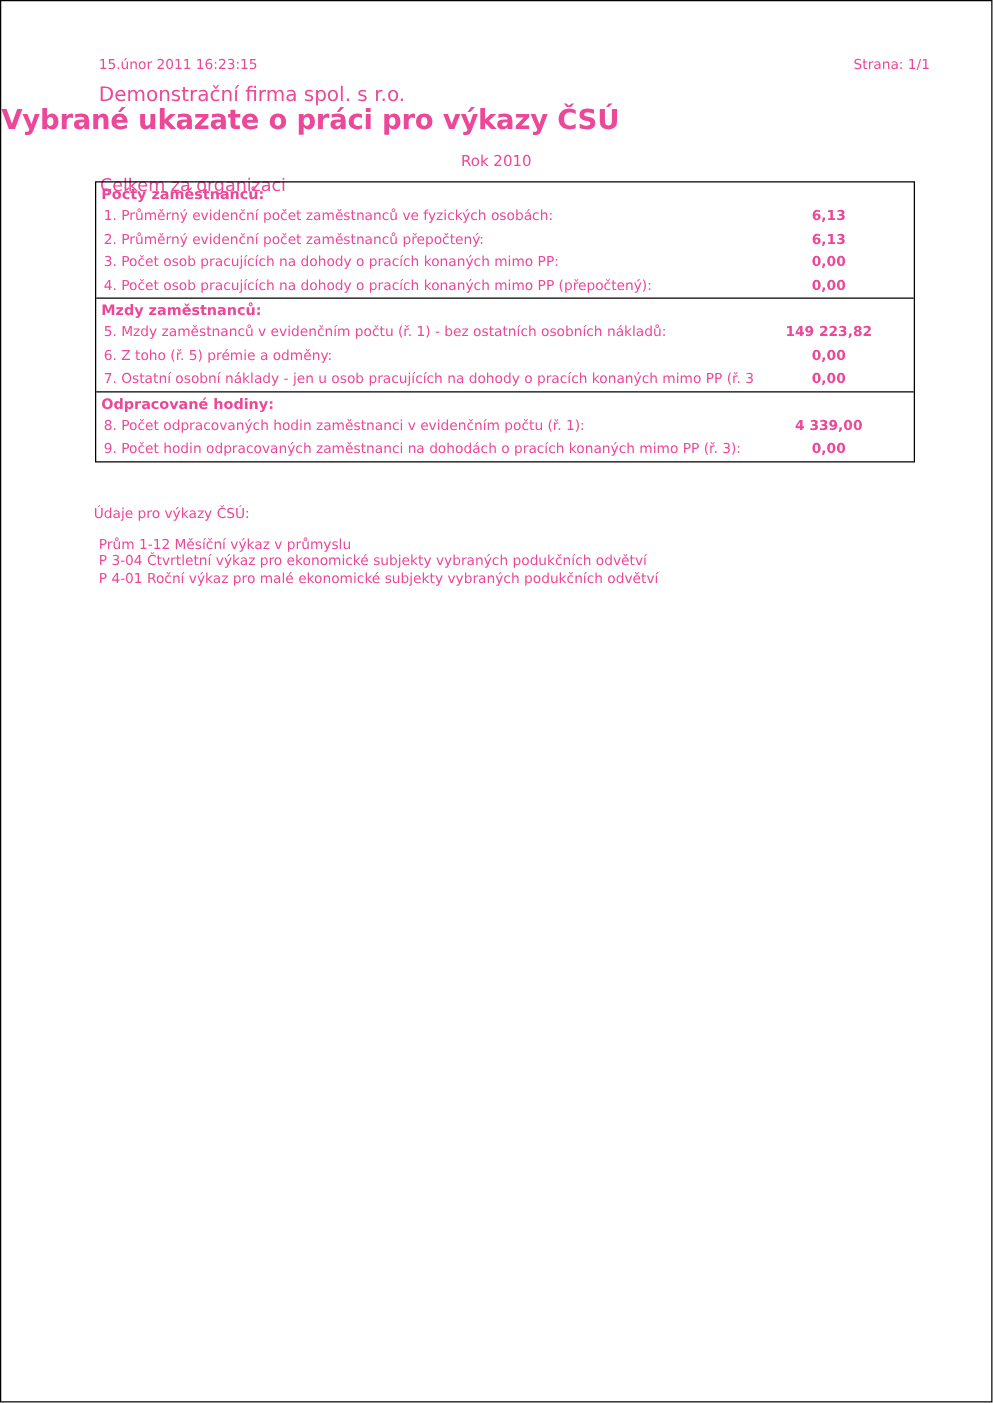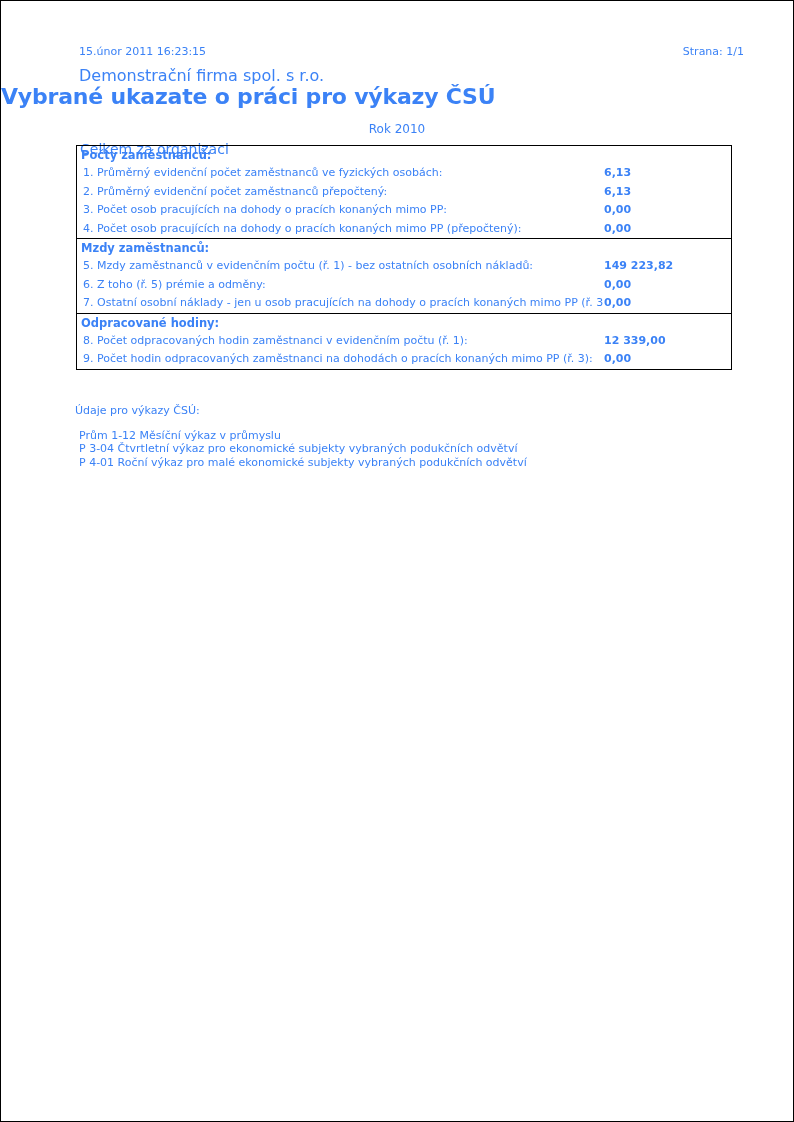--- a/index.html
+++ b/index.html
@@ -8,21 +8,21 @@
     background: #808080;
   }
   .page {
     position: relative;
     width: 794px;
     height: 1122px;
     background: #ffffff;
     border: 1px solid #000000;
     box-sizing: border-box;
     font-family: "DejaVu Sans", "Liberation Sans", sans-serif;
-    color: #3b82f6;
+    color: #ec4899;
     overflow: hidden;
   }
   .header-bar {
     position: absolute;
     top: 44px;
     left: 78px;
     right: 49px;
     display: flex;
     justify-content: space-between;
     font-size: 11px;
@@ -87,21 +87,21 @@
     line-height: 18.4px;
   }
   .t-label {
     flex: 1 1 auto;
     padding-left: 6px;
     white-space: nowrap;
     overflow: hidden;
   }
   .t-value {
     flex: 0 0 118px;
-    text-align: left;
+    text-align: center;
     font-weight: bold;
     padding-right: 9px;
     white-space: nowrap;
   }
   .csu-heading {
     position: absolute;
     top: 403px;
     left: 74px;
     font-size: 11px;
   }
@@ -169,21 +169,21 @@
       <div class="t-row">
         <span class="t-label">7. Ostatní osobní náklady - jen u osob pracujících na dohody o pracích konaných mimo PP (ř. 3</span>
         <span class="t-value">0,00</span>
       </div>
     </div>
 
     <div class="table-section">
       <div class="sec-header">Odpracované hodiny:</div>
       <div class="t-row">
         <span class="t-label">8. Počet odpracovaných hodin zaměstnanci v evidenčním počtu (ř. 1):</span>
-        <span class="t-value">12 339,00</span>
+        <span class="t-value">4 339,00</span>
       </div>
       <div class="t-row">
         <span class="t-label">9. Počet hodin odpracovaných zaměstnanci na dohodách o pracích konaných mimo PP (ř. 3):</span>
         <span class="t-value">0,00</span>
       </div>
     </div>
 
   </div>
 
   <div class="csu-heading">Údaje pro výkazy ČSÚ:</div>

